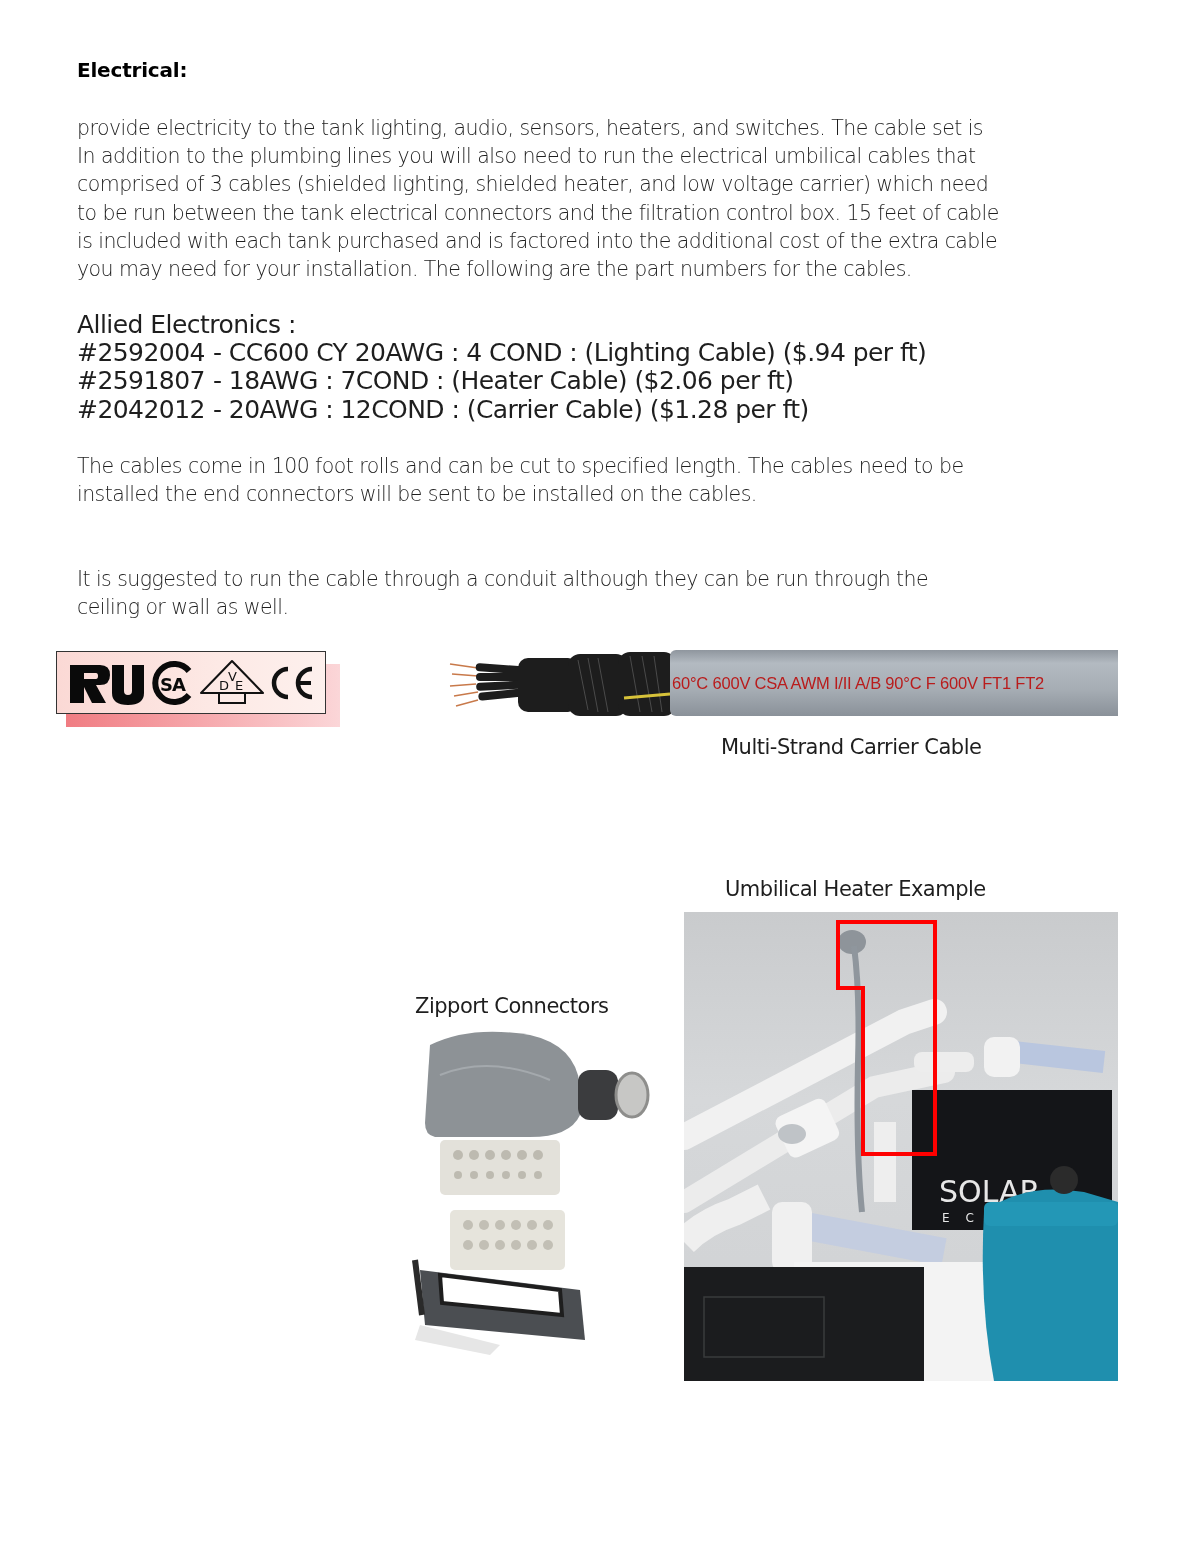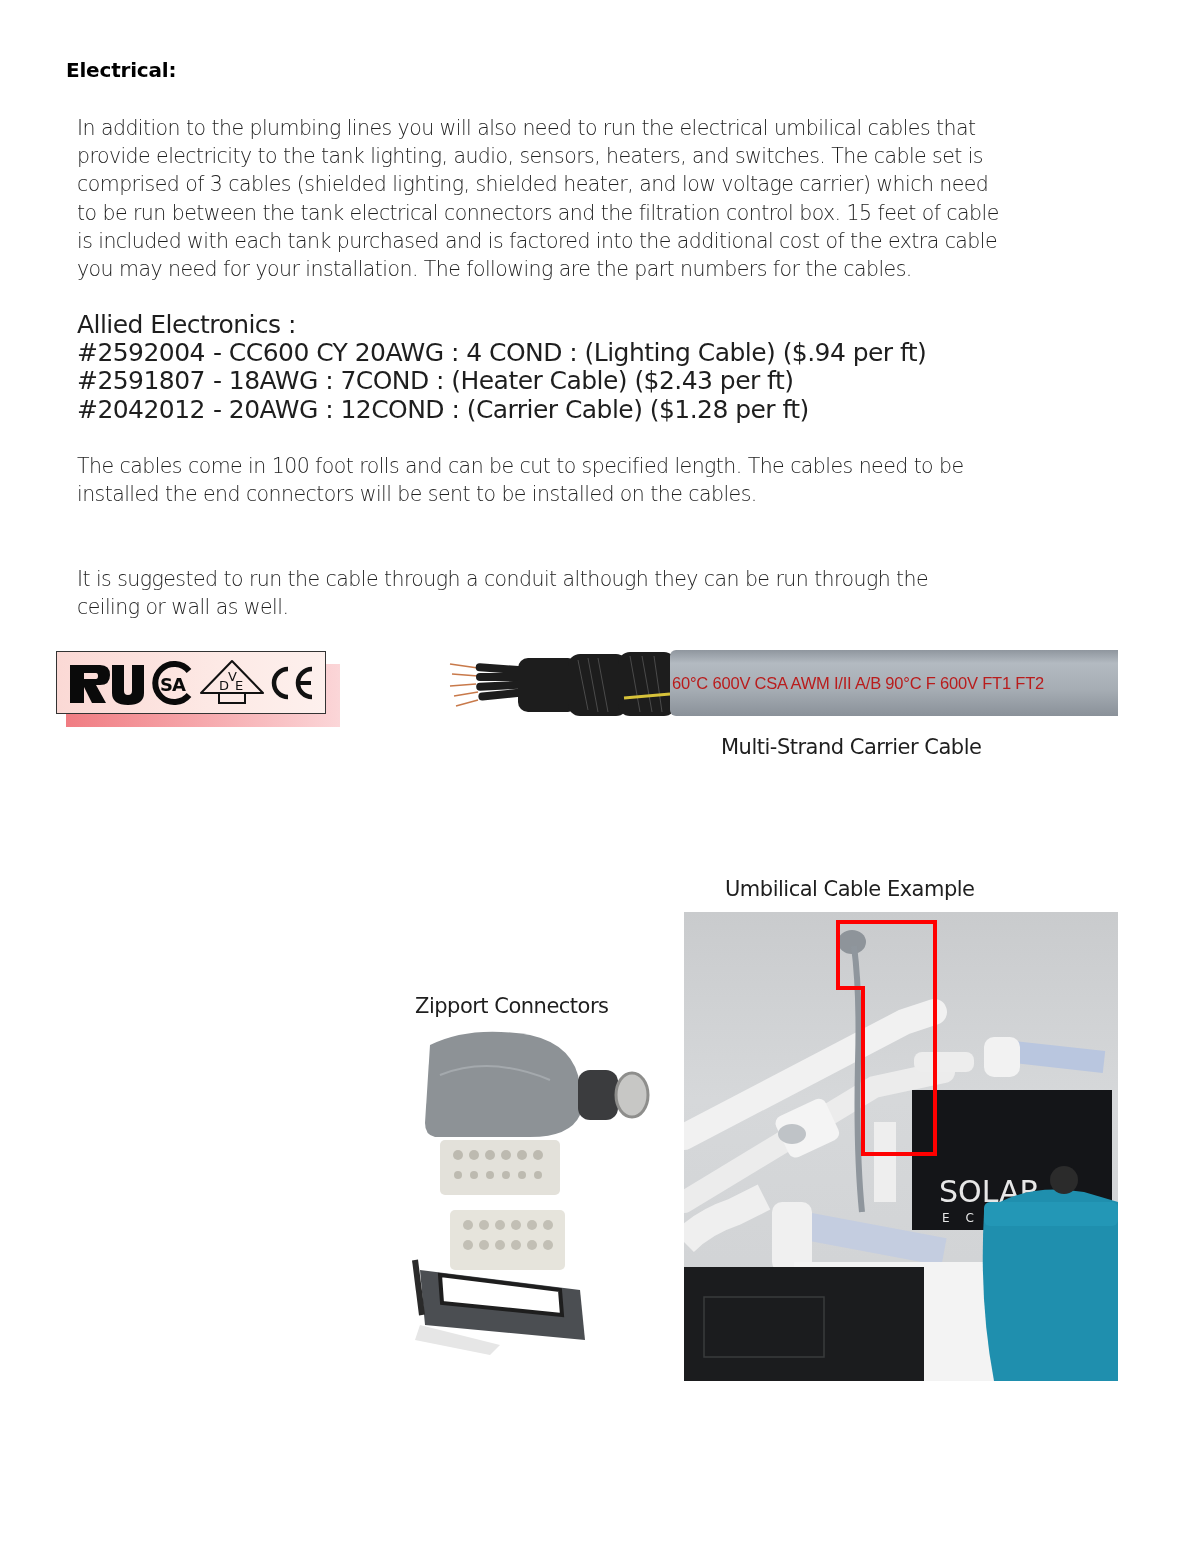--- a/index.html
+++ b/index.html
@@ -2,21 +2,21 @@
 <html><head>
 <meta charset="utf-8">
 <style>
   html, body { margin: 0; padding: 0; background: #ffffff; }
   body {
     width: 1200px; height: 1553px; position: relative; overflow: hidden;
     font-family: "DejaVu Sans", sans-serif; color: #1a1a1a;
   }
   .abs { position: absolute; }
   .heading {
-    left: 66px; top: 58px; font-weight: bold; font-size: 20px; letter-spacing: -0.2px; color: #000;
+    left: 77px; top: 58px; font-weight: bold; font-size: 20px; letter-spacing: -0.2px; color: #000;
   }
   .para {
     left: 77px; width: 1040px; font-size: 20.5px; line-height: 28.2px; letter-spacing: -0.55px;
     font-weight: 300; color: #1e1e1e; white-space: nowrap;
   }
   .para div { height: 28.2px; }
   .parts { left: 77px; top: 311px; font-size: 25px; line-height: 28.2px; letter-spacing: -0.55px; color: #1e1e1e; white-space: nowrap; }
   .parts .row { display: flex; height: 28.2px; }
   .parts .num { width: 136px; }
   .caption { font-size: 21px; letter-spacing: -0.5px; color: #1e1e1e; white-space: nowrap; }
@@ -40,39 +40,39 @@
   .photo { left: 684px; top: 912px; width: 434px; height: 469px; overflow: hidden;
     background: linear-gradient(180deg, #c9cbcd 0%, #d6d8da 40%, #cfd1d3 100%); }
   .zipport { left: 410px; top: 1025px; width: 250px; height: 330px; }
 </style>
 </head>
 <body>
 
 <div class="abs heading">Electrical:</div>
 
 <div class="abs para" style="top:114px;">
+  <div>provide electricity to the tank lighting, audio, sensors, heaters, and switches.  The cable set is</div>
   <div>In addition to the plumbing lines you will also need to run the electrical umbilical cables that</div>
-  <div>provide electricity to the tank lighting, audio, sensors, heaters, and switches.  The cable set is</div>
   <div>comprised of 3 cables (shielded lighting, shielded heater, and low voltage carrier) which need</div>
   <div>to be run between the tank electrical connectors and the filtration control box.  15 feet of cable</div>
   <div>is included with each tank purchased and is factored into the additional cost of the extra cable</div>
   <div>you may need for your installation.  The following are the part numbers for the cables.</div>
 </div>
 
 <div class="abs parts">
   <div class="row">
       <span>Allied Electronics :</span>
     </div>
   <div class="row">
     <span class="num">#2592004</span>
     <span>- CC600 CY 20AWG : 4 COND : (Lighting Cable)   ($.94 per ft)</span>
   </div>
   <div class="row">
     <span class="num">#2591807</span>
-    <span>- 18AWG : 7COND : (Heater Cable)  ($2.43 per ft)</span>
+    <span>- 18AWG : 7COND : (Heater Cable)  ($2.06 per ft)</span>
   </div>
   <div class="row">
     <span class="num">#2042012</span>
     <span>- 20AWG : 12COND : (Carrier Cable) ($1.28 per ft)</span>
   </div>
 </div>
 
 <div class="abs para" style="top:452px;">
   <div>The cables come in 100 foot rolls and can be cut to specified length. The cables need to be</div>
   <div>installed the end connectors will be sent to be installed on the cables.</div>
@@ -134,21 +134,21 @@
         <path d="M194 8 L204 64"></path>
         <path d="M206 8 L214 64"></path>
     </g>
     <path d="M176 50 L222 46" stroke="#d7c23a" stroke-width="3"></path>
   </svg>
   <div class="cable-body"></div>
   <div class="cable-text">60°C 600V  CSA AWM I/II A/B 90°C F 600V FT1 FT2</div>
 </div>
 <div class="abs caption" style="left:721px; top:735px;">Multi-Strand Carrier Cable</div>
 
-<div class="abs caption" style="left:725px; top:877px;">Umbilical Cable Example</div>
+<div class="abs caption" style="left:725px; top:877px;">Umbilical Heater Example</div>
 <div class="abs photo">
   <svg width="434" height="469" viewBox="0 0 434 469">
 
     <path d="M0 225 L220 110 L250 100" stroke="#f1f1f1" stroke-width="26" fill="none" stroke-linecap="round"></path>
     <path d="M0 290 L190 175 L260 160" stroke="#ececec" stroke-width="22" fill="none" stroke-linecap="round"></path>
     <path d="M0 330 Q20 310 50 300 L80 285" stroke="#efefef" stroke-width="28" fill="none"></path>
     <rect x="95" y="195" width="55" height="45" rx="8" fill="#f4f4f4" transform="rotate(-25 120 215)"></rect>
     <ellipse cx="108" cy="222" rx="14" ry="10" fill="#bfc3c7"></ellipse>
     <rect x="190" y="210" width="22" height="80" fill="#eeeeee"></rect>
     <rect x="230" y="140" width="60" height="20" fill="#ededed" rx="8"></rect>

